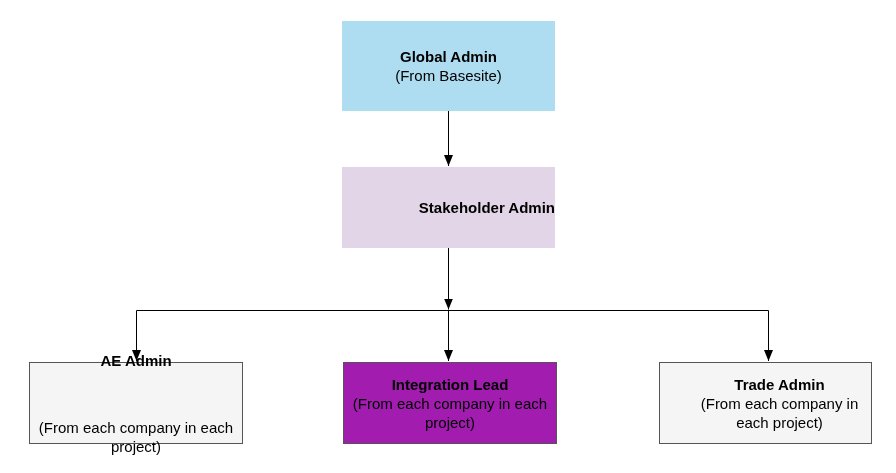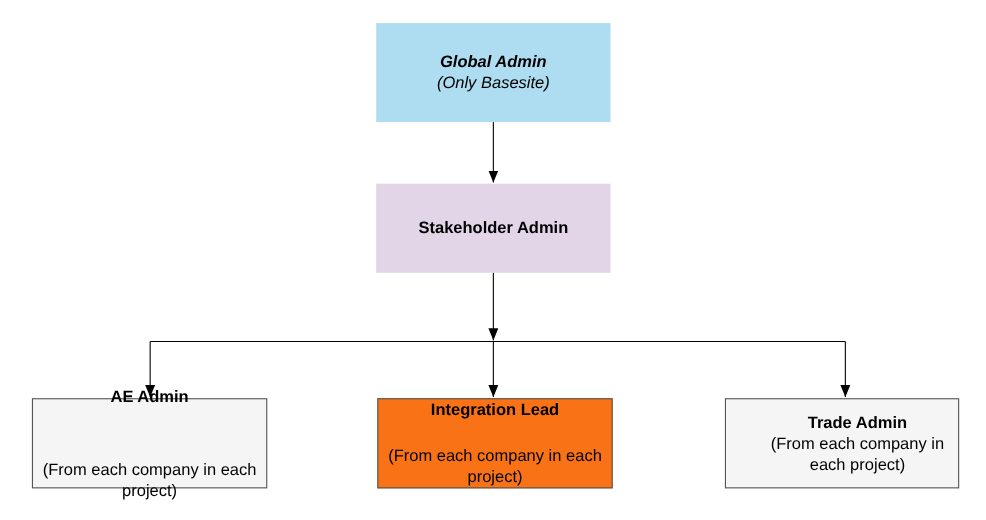--- a/index.html
+++ b/index.html
@@ -32,21 +32,21 @@
     justify-content: center;
     text-align: center;
     font-size: 15px;
     line-height: 19px;
   }
   .node .title { font-weight: bold; }
   .node .subtitle { font-weight: normal; }
 
   
   .n-global        { left: 342px; top: 21px;  width: 213px; height: 90px; background: #aedcf0; }
-  .n-stakeholder   { left: 342px; top: 167px; width: 213px; height: 81px; background: #e1d5e7; }
+  .n-stakeholder   { left: 342px; top: 167px; width: 213px; height: 81px; background: #e1d5e7; align-items: flex-end; }
   .n-ae            { left: 29px;  top: 362px; width: 214px; height: 82px; background: #f5f5f5; border: 1px solid #555555; }
   .n-integration   { left: 343px; top: 362px; width: 214px; height: 82px; background: #f5f5f5; border: 1px solid #555555; }
   .n-trade         { left: 659px; top: 362px; width: 213px; height: 82px; background: #f5f5f5; border: 1px solid #555555; }
 
   .edge {
     stroke: #000000;
     stroke-width: 1;
     fill: none;
   }
 </style>
@@ -66,35 +66,35 @@
 
     <path class="edge" d="M448.5,248 L448.5,309.5" marker-end="url(#arrowhead)"></path>
 
     <path class="edge" d="M136.5,310.5 L768.5,310.5"></path>
 
     <path class="edge" d="M136.5,310.5 L136.5,361" marker-end="url(#arrowhead)"></path>
     <path class="edge" d="M448.5,310.5 L448.5,361" marker-end="url(#arrowhead)"></path>
     <path class="edge" d="M768.5,310.5 L768.5,361" marker-end="url(#arrowhead)"></path>
   </svg>
 
-  <div class="node n-global" style="background: rgb(174, 220, 240); font-style: italic;">
+  <div class="node n-global" style="background: rgb(174, 220, 240);">
     <span class="title">Global Admin</span>
-    <span class="subtitle">(Only Basesite)</span>
+    <span class="subtitle">(From Basesite)</span>
   </div>
 
   <div class="node n-stakeholder" style="background: rgb(225, 213, 231);">
     <span class="title">Stakeholder Admin</span>
   </div>
 
   <div class="node n-ae" style="background: rgb(245, 245, 245); border: 1px solid rgb(85, 85, 85); gap: 48px;">
     <span class="title">AE Admin</span>
     <span class="subtitle">(From each company in each project)</span>
   </div>
 
-  <div class="node n-integration" style="background: #f97316; border: 1px solid rgb(85, 85, 85); justify-content: space-between;">
+  <div class="node n-integration" style="background: #a21caf; border: 1px solid rgb(85, 85, 85);">
     <span class="title">Integration Lead</span>
     <span class="subtitle">(From each company in each project)</span>
   </div>
 
   <div class="node n-trade" style="background: rgb(245, 245, 245); border: 1px solid rgb(85, 85, 85); padding-left: 28px;">
     <span class="title">Trade Admin</span>
     <span class="subtitle">(From each company in each project)</span>
   </div>
 
 </div>

